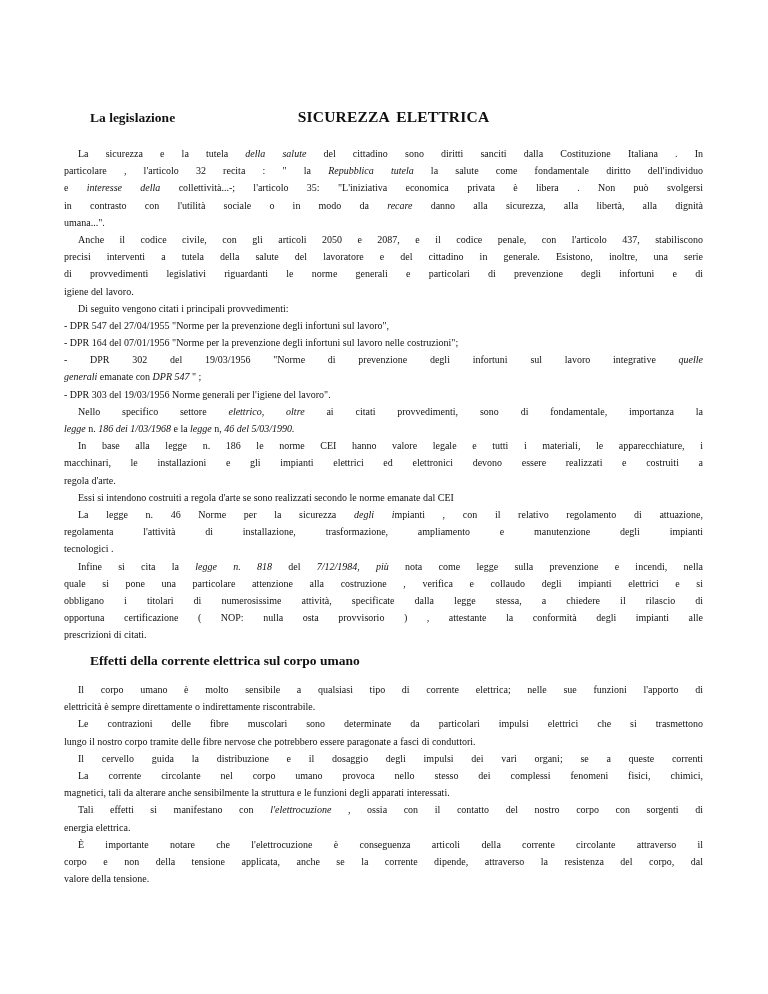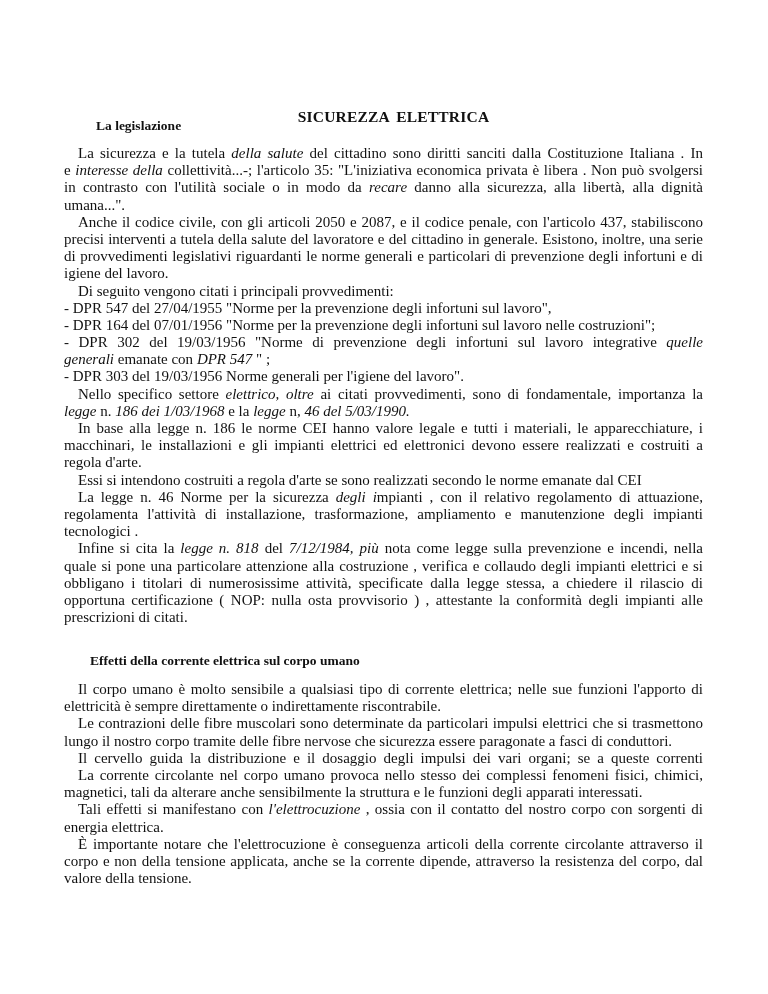--- a/index.html
+++ b/index.html
@@ -36,21 +36,21 @@
     position: absolute;
     left: 90px;
     font-weight: bold;
     font-size: 13.5px;
     margin: 0;
   }
   .body-block {
     position: absolute;
     left: 64px;
     width: 639px;
-    font-size: 15px;
+    font-size: 10px;
     line-height: 17.2px;
   }
   .line {
     display: block;
     height: 17.2px;
     white-space: nowrap;
     text-align: justify;
     text-align-last: justify;
     overflow: hidden;
   }
@@ -61,23 +61,24 @@
     padding-left: 14px;
   }
   .it { font-style: italic; }
 </style>
 </head>
 <body>
 
 <div class="page">
   <h1 class="title">SICUREZZA  ELETTRICA</h1>
 
-  <h2 class="heading" style="top:118px;margin-left:6px;">La legislazione</h2>
+  <h2 class="heading" style="top:110px;">La legislazione</h2>
   <div class="body-block" id="sec0" style="top:145px;">
       <span class="line indent"><span>La sicurezza e la tutela </span><span class="it">della salute</span><span> del cittadino sono diritti sanciti dalla Costituzione Italiana . In</span></span>
+      <span class="line"><span>particolare , l'articolo 32 recita : " la </span><span class="it">Repubblica tutela</span><span> la salute come fondamentale diritto dell'individuo</span></span>
       <span class="line"><span>e </span><span class="it">interesse della</span><span> collettività...-; l'articolo 35: "L'iniziativa economica  privata è libera . Non può svolgersi</span></span>
       <span class="line"><span>in contrasto con l'utilità sociale o in modo da </span><span class="it">recare</span><span> danno alla sicurezza, alla libertà, alla dignità</span></span>
       <span class="line last"><span>umana...".</span></span>
       <span class="line indent"><span>Anche il codice civile, con gli articoli 2050 e 2087, e il codice penale, con l'articolo 437, stabiliscono</span></span>
       <span class="line"><span>precisi interventi a tutela della salute del lavoratore e del cittadino in generale. Esistono, inoltre, una serie</span></span>
       <span class="line"><span>di provvedimenti legislativi riguardanti le norme generali e particolari di prevenzione degli infortuni e di</span></span>
       <span class="line last"><span>igiene del lavoro.</span></span>
       <span class="line indent last"><span>Di seguito vengono citati i principali provvedimenti:</span></span>
       <span class="line last"><span>- DPR 547 del 27/04/1955 "Norme per la prevenzione degli infortuni sul lavoro",</span></span>
       <span class="line last"><span>- DPR 164 del 07/01/1956 "Norme per la prevenzione degli infortuni sul lavoro nelle costruzioni";</span></span>
@@ -98,21 +99,21 @@
       <span class="line"><span>obbligano i titolari di numerosissime attività, specificate dalla legge stessa, a chiedere il rilascio di</span></span>
       <span class="line"><span>opportuna certificazione ( NOP: nulla osta provvisorio ) , attestante la conformità degli impianti alle</span></span>
       <span class="line last"><span>prescrizioni di citati.</span></span>
     </div>
 
   <h2 class="heading" style="top:653px;">Effetti della corrente elettrica sul corpo umano</h2>
   <div class="body-block" id="sec1" style="top:681px;">
       <span class="line indent"><span>Il corpo umano è molto sensibile a qualsiasi tipo di corrente elettrica; nelle sue funzioni l'apporto di</span></span>
       <span class="line last"><span>elettricità è sempre direttamente o indirettamente riscontrabile.</span></span>
       <span class="line indent"><span>Le contrazioni delle fibre muscolari sono determinate da particolari impulsi elettrici che si trasmettono</span></span>
-      <span class="line last"><span>lungo il nostro corpo tramite delle fibre nervose che sicurezza essere paragonate a  fasci di conduttori.</span></span>
+      <span class="line last"><span>lungo il nostro corpo tramite delle fibre nervose che potrebbero essere paragonate a  fasci di conduttori.</span></span>
       <span class="line indent"><span>Il cervello guida la distribuzione e il dosaggio degli impulsi dei vari organi; se a queste correnti</span></span>
       <span class="line indent"><span>La corrente circolante nel corpo umano provoca nello stesso dei complessi fenomeni fisici, chimici,</span></span>
       <span class="line last"><span>magnetici, tali da alterare anche sensibilmente la struttura e le funzioni degli apparati interessati.</span></span>
       <span class="line indent"><span>Tali effetti si manifestano con </span><span class="it">l'elettrocuzione</span><span> , ossia con il contatto  del  nostro  corpo con sorgenti di</span></span>
       <span class="line last"><span>energia elettrica.</span></span>
       <span class="line indent"><span>È importante notare che l'elettrocuzione è conseguenza articoli della corrente circolante attraverso il</span></span>
       <span class="line"><span>corpo e non della tensione applicata, anche se la corrente dipende, attraverso la resistenza del corpo, dal</span></span>
       <span class="line last"><span>valore della tensione.</span></span>
     </div>
 </div>

